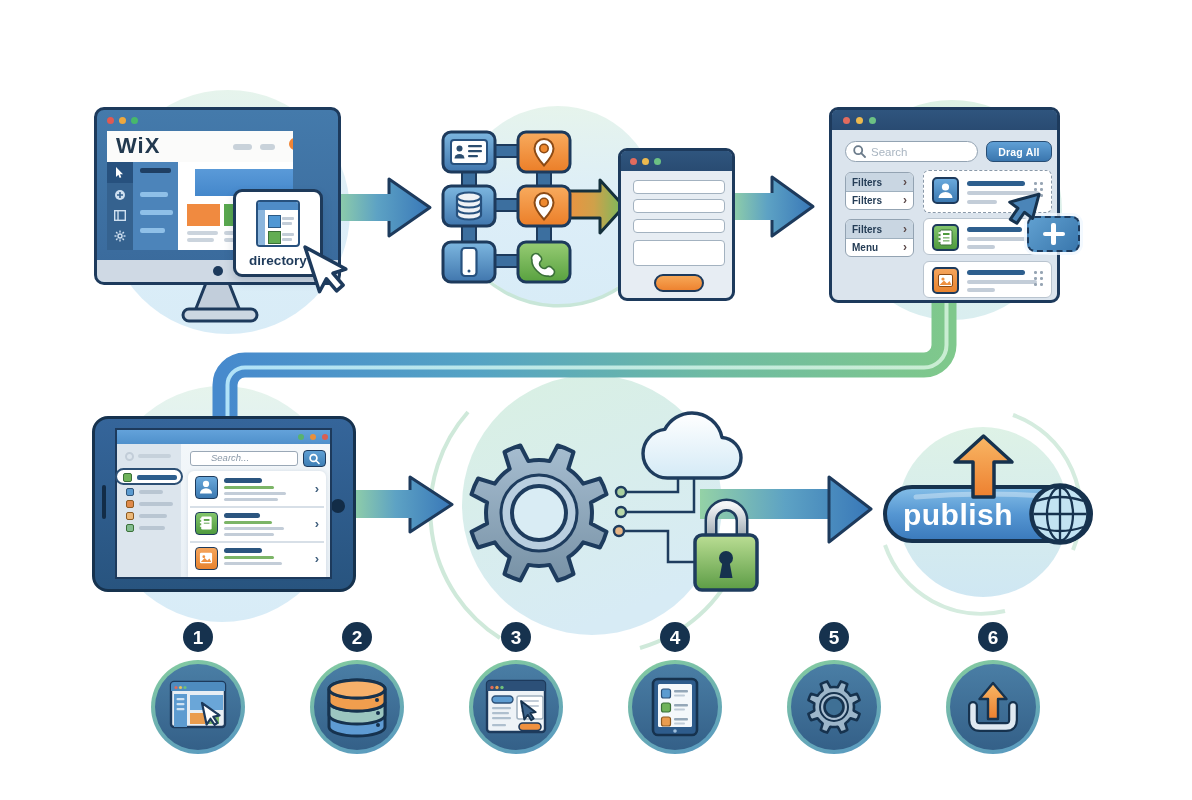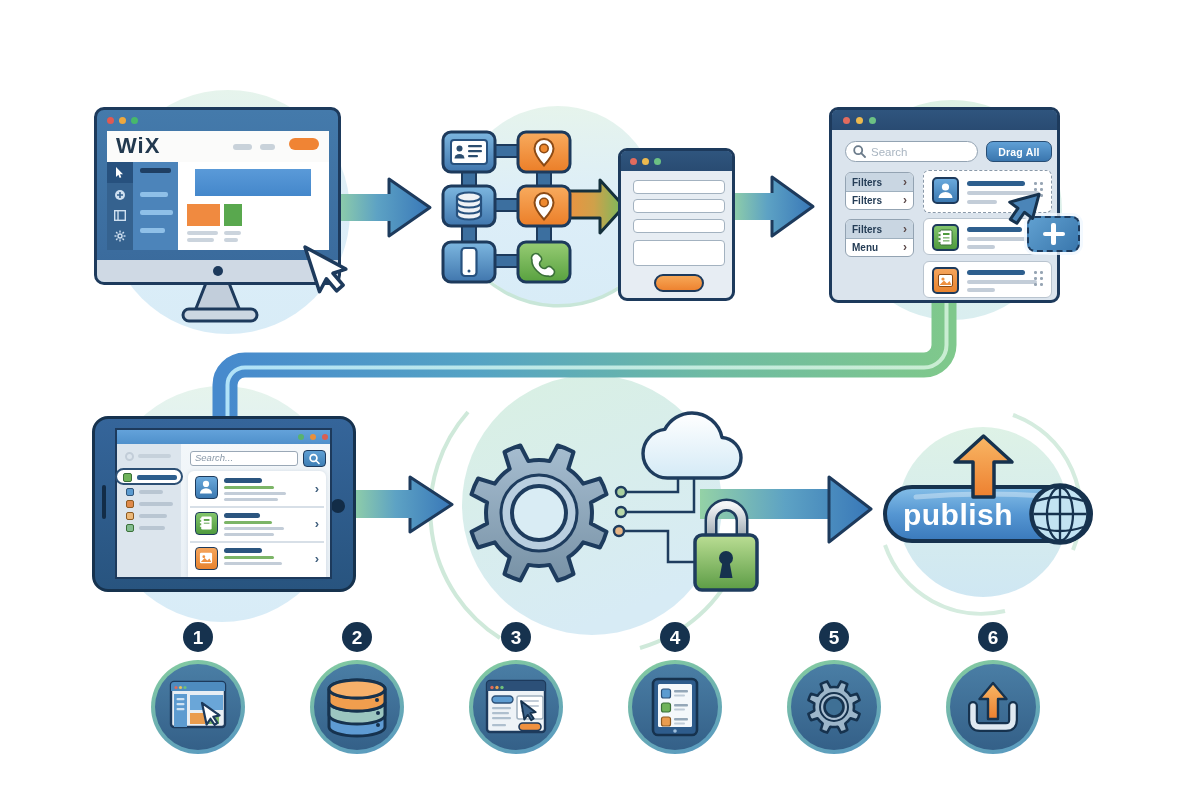--- a/index.html
+++ b/index.html
@@ -4,21 +4,21 @@
 <style>
   html,body{margin:0;padding:0;background:#ffffff;}
   #canvas{position:relative;width:1192px;height:800px;background:#ffffff;overflow:hidden;
           font-family:"Liberation Sans",sans-serif;}
   #bg{position:absolute;left:0;top:0;}
   .abs{position:absolute;}
   
   .monitor-body{left:94px;top:107px;width:247px;height:178px;background:linear-gradient(180deg,#447aab,#39699b);
     border:3px solid #1d3a5c;border-radius:10px;box-sizing:border-box;}
   .mdot{width:7px;height:7px;border-radius:50%;top:7px;}
-  .browser{left:10px;top:21px;width:222px;height:119px;background:#fdfdfd;overflow:hidden;text-align:right;}
+  .browser{left:10px;top:21px;width:186px;height:119px;background:#fdfdfd;overflow:hidden;text-align:right;}
   .b-top{left:0;top:0;width:100%;height:31px;background:#fbfbfa;}
   .wix-logo{left:9px;top:2px;font-size:22px;font-weight:bold;color:#22394f;letter-spacing:1px;}
   .gpill{height:6px;border-radius:3px;background:#c9d2da;top:13px;}
   .opill{left:182px;top:7px;width:30px;height:12px;border-radius:6px;background:#f08434;}
   .sb1{left:0;top:31px;width:26px;height:88px;background:#35628f;}
   .sb1 .cell{left:0;top:0;width:26px;height:21px;background:#27517e;}
   .sb2{left:26px;top:31px;width:45px;height:88px;background:#4c84ba;}
   .navline{height:5px;border-radius:2px;}
   .bmain{left:71px;top:31px;width:151px;height:88px;background:#ffffff;}
   .hero{left:17px;top:7px;width:116px;height:27px;background:linear-gradient(180deg,#5a9ad8,#4487cb);}
@@ -84,21 +84,21 @@
   .tscreen{left:20px;top:9px;width:217px;height:151px;background:#f2f6fa;border:2px solid #1d3a5c;box-sizing:border-box;overflow:visible;}
   .t-top{left:0;top:0;width:100%;height:14px;background:linear-gradient(180deg,#63a2da,#4f90cb);}
   .t-dot{top:4px;width:6px;height:6px;border-radius:50%;}
   .t-side{left:0;top:14px;width:64px;height:133px;background:#dce5ed;}
   .t-faint-c{left:8px;top:8px;width:9px;height:9px;border-radius:50%;border:2px solid #c2cdd8;box-sizing:border-box;}
   .t-sel{left:-2px;top:38px;width:68px;height:17px;background:#ffffff;border:2px solid #2c4f74;border-radius:9px;box-sizing:border-box;}
   .t-sq{position:absolute;width:8px;height:8px;border-radius:2px;box-sizing:border-box;border:1.5px solid #31567b;}
   .t-ln{position:absolute;height:4px;border-radius:2px;background:#b9c6d2;}
   .t-main{left:64px;top:14px;right:0;bottom:0;background:linear-gradient(180deg,#f3f7fa,#e9f0f6);}
   .t-search{left:73px;top:21px;width:108px;height:15px;background:#fff;border:1.5px solid #9aa8b6;border-radius:3px;box-sizing:border-box;
-     font-style:italic;font-size:9.5px;color:#8a99a8;line-height:12px;padding-left:4px;}
+     font-style:italic;font-size:9.5px;color:#8a99a8;line-height:12px;padding-left:20px;}
   .t-sbtn{left:186px;top:20px;width:23px;height:17px;border-radius:4px;background:linear-gradient(180deg,#5e9fd4,#3f7fb5);
      border:1.5px solid #1d3a5c;box-sizing:border-box;}
   .t-card{left:71px;top:41px;width:138px;height:106px;background:#ffffff;border-radius:6px 6px 0 0;box-shadow:0 0 4px rgba(40,70,100,.15);}
   .t-row{position:absolute;left:0;width:100%;}
   .t-row .ic{position:absolute;left:7px;top:5px;width:23px;height:23px;border-radius:4px;border:1.5px solid #1d3a5c;box-sizing:border-box;}
   .t-chev{position:absolute;right:7px;top:50%;margin-top:-8px;font-size:13px;font-weight:bold;color:#41607e;}
   .t-div{position:absolute;left:2px;right:2px;height:1.5px;background:#d7dfe7;}
 </style>
 </head>
 <body>
@@ -470,20 +470,33 @@
       <div class="abs gline" style="left:9px;top:76px;width:27px"></div>
       <div class="abs gline" style="left:46px;top:69px;width:17px"></div>
       <div class="abs gline" style="left:46px;top:76px;width:14px"></div>
     </div>
   </div>
   <div class="abs chin">
     <div class="abs powerdot"></div>
   </div>
 </div>
 
+<div class="abs popup">
+  <div class="abs mini-browser">
+    <div class="abs mb-top"></div>
+    <div class="abs mb-side"></div>
+    <div class="abs mb-sq1"></div>
+    <div class="abs mb-sq2"></div>
+    <div class="abs mb-ln" style="left:24px;top:15px;width:12px"></div>
+    <div class="abs mb-ln" style="left:24px;top:20px;width:10px"></div>
+    <div class="abs mb-ln" style="left:24px;top:31px;width:12px"></div>
+    <div class="abs mb-ln" style="left:24px;top:36px;width:10px"></div>
+  </div>
+  <div class="abs popup-label">directory</div>
+</div>
 <svg class="abs" style="left:297px;top:243px" width="62" height="78" viewBox="0 0 62 78">
   <path transform="translate(8,4) rotate(-18 0 0)" d="M 0 0 L 0 47 L 10.5 36.8 L 16.5 51.5 L 24.5 48 L 18.5 33.6 L 32 33.6 Z" fill="#ffffff" stroke="#1d3a5c" stroke-width="3.5" stroke-linejoin="round"></path>
 </svg>
 
 <div>
 
   <div class="abs" style="left:461px;top:165px;width:16px;height:26px;background:#3c6f9f;border:2px solid #1d3a5c;box-sizing:border-box"></div>
   <div class="abs" style="left:461px;top:221px;width:16px;height:26px;background:#3c6f9f;border:2px solid #1d3a5c;box-sizing:border-box"></div>
   <div class="abs" style="left:536px;top:165px;width:16px;height:26px;background:#3c6f9f;border:2px solid #1d3a5c;box-sizing:border-box"></div>
   <div class="abs" style="left:536px;top:221px;width:16px;height:26px;background:#3c6f9f;border:2px solid #1d3a5c;box-sizing:border-box"></div>

